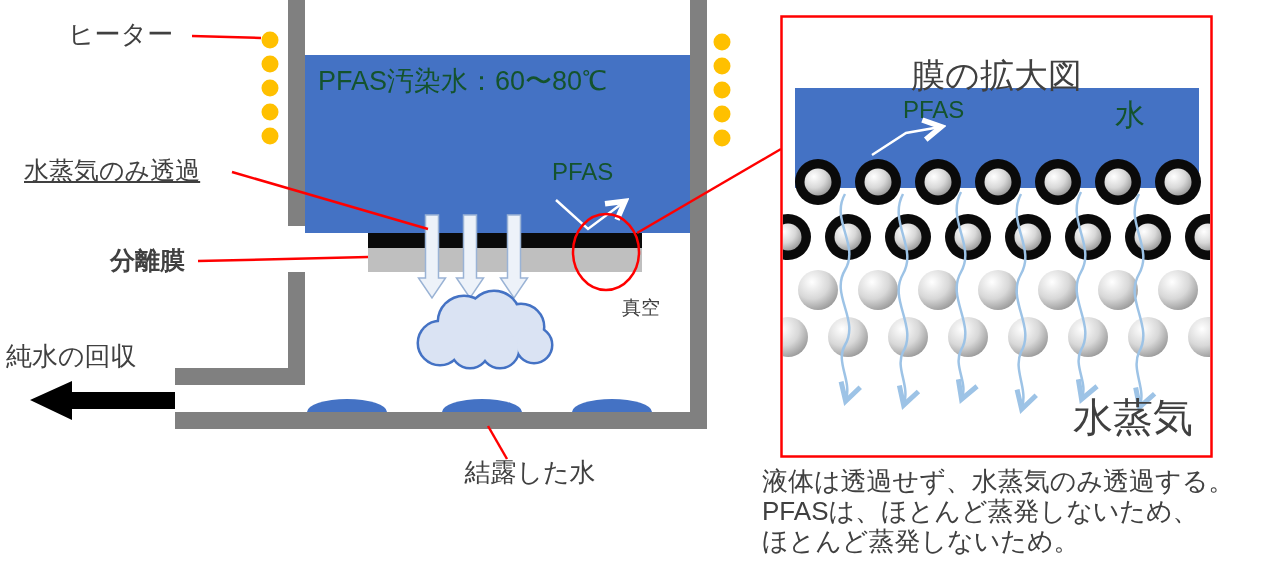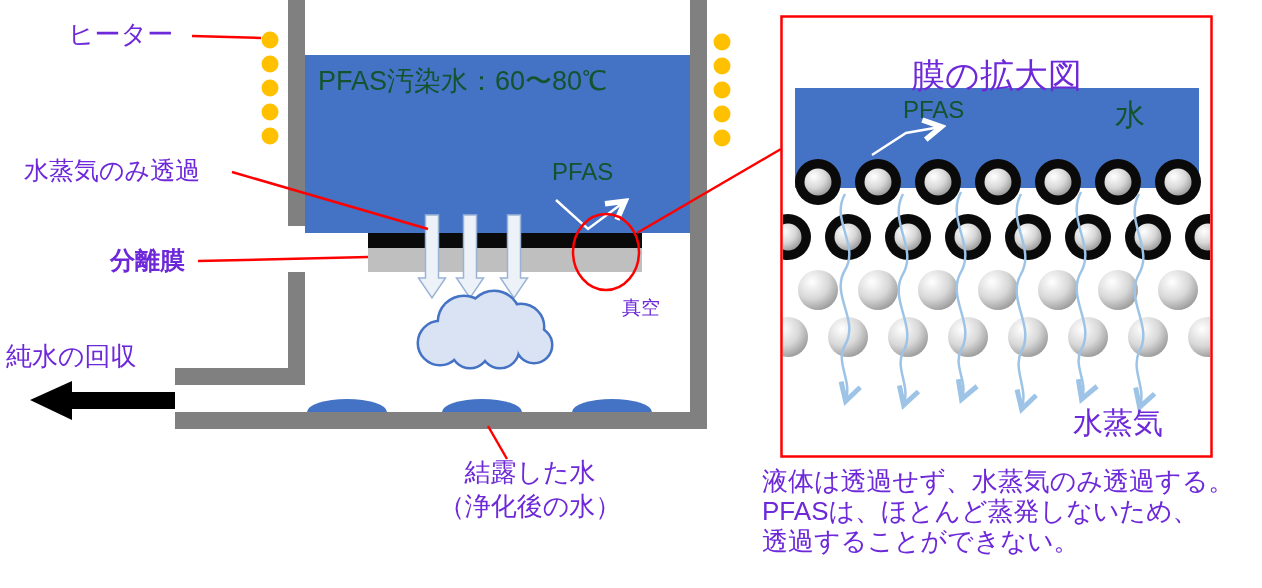--- a/index.html
+++ b/index.html
@@ -1,21 +1,21 @@
 <!DOCTYPE html>
 <html style="--blue: #4472C4; --light-blue: #DAE3F3; --arrow-blue: #9DC3E6; --wall-gray: #808080; --membrane-gray: #BFBFBF; --membrane-black: #0a0a0a; --heater-orange: #FFC000; --annotation-red: #FF0000;"><head>
 <meta charset="utf-8">
 <style>
   html,body { margin:0; padding:0; background:#fff; }
   .stage {
     position:relative; width:1262px; height:588px; background:#ffffff;
     font-family:"Liberation Sans", sans-serif; overflow:hidden;
   }
   .stage svg { position:absolute; left:0; top:0; }
-  .label { position:absolute; color:#6d28d9; white-space:nowrap; line-height:1.15; }
+  .label { position:absolute; color:#404040; white-space:nowrap; line-height:1.15; }
   .label.white { color:#14532d; }
   .label.center { text-align:center; }
   .cloud-stroke circle { fill:none; stroke:var(--blue); stroke-width:5; }
   .cloud-fill circle { fill:var(--light-blue); }
   .wall { fill:var(--wall-gray); }
   .heater-dot { fill:var(--heater-orange); }
   .red-line { stroke:var(--annotation-red); stroke-width:2.5; fill:none; }
   .vapor-arrow { fill:#EDF2F9; stroke:#9AB3D5; stroke-width:1.5; }
   .wavy { fill:none; stroke:var(--arrow-blue); stroke-width:2.5; }
 </style>
@@ -175,34 +175,33 @@
         <path class="wavy" marker-end="url(#m-blue)" d="M1081,192 C1066,220 1096,246 1081,272 C1066,298 1096,324 1081,350 C1073,366 1088,382 1082,398"></path>
         <path class="wavy" marker-end="url(#m-blue)" d="M1139,194 C1124,222 1154,248 1139,274 C1124,300 1154,326 1139,352 C1131,370 1146,388 1140,406"></path>
       </g>
     </g>
 
     <rect x="781.5" y="16.5" width="430" height="440" fill="none" style="stroke:var(--annotation-red)" stroke-width="2.5"></rect>
   </svg>
 
   <div class="label" style="left:68px; top:20px; font-size:26px;">ヒーター</div>
   <div class="label white" style="left:318px; top:66px; font-size:27px;">PFAS汚染水：60〜80℃</div>
-  <div class="label" style="left:24px; top:156px; font-size:25px;">水蒸気のみ透過</div>
+  <div class="label" style="left:24px; top:156px; font-size:25px;text-decoration:underline;">水蒸気のみ透過</div>
   <div class="label white" style="left:552px; top:158px; font-size:24px;">PFAS</div>
   <div class="label" style="left:110px; top:246px; font-size:25px;font-weight:bold;">分離膜</div>
   <div class="label" style="left:622px; top:297px; font-size:19px;">真空</div>
   <div class="label" style="left:6px; top:342px; font-size:26px;">純水の回収</div>
   <div class="label center" style="left:405px; top:456px; width:250px; font-size:26px; line-height:1.3; white-space:normal;">
     <div>結露した水</div>
-    <div>（浄化後の水）</div>
   </div>
 
   <div class="label center" style="left:781px; top:20px; width:431px; font-size:34px;margin-top:36px;">膜の拡大図</div>
   <div class="label white" style="left:903px; top:96px; font-size:24px;">PFAS</div>
   <div class="label white" style="left:1115px; top:98px; font-size:30px;">水</div>
-  <div class="label" style="left:1073px; top:406px; font-size:30px;">水蒸気</div>
+  <div class="label" style="left:1073px; top:394px; font-size:40px;">水蒸気</div>
 
   <div class="label" style="left:762px; top:466px; font-size:26px; line-height:30px;">
     <div>液体は透過せず、水蒸気のみ透過する。</div>
     <div>PFASは、ほとんど蒸発しないため、</div>
-    <div>透過することができない。</div>
+    <div>ほとんど蒸発しないため。</div>
   </div>
 
 </div>
 
 </body></html>

